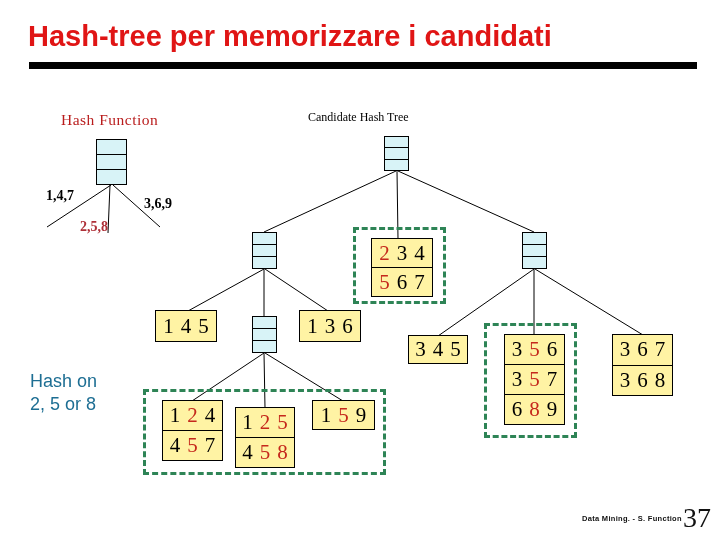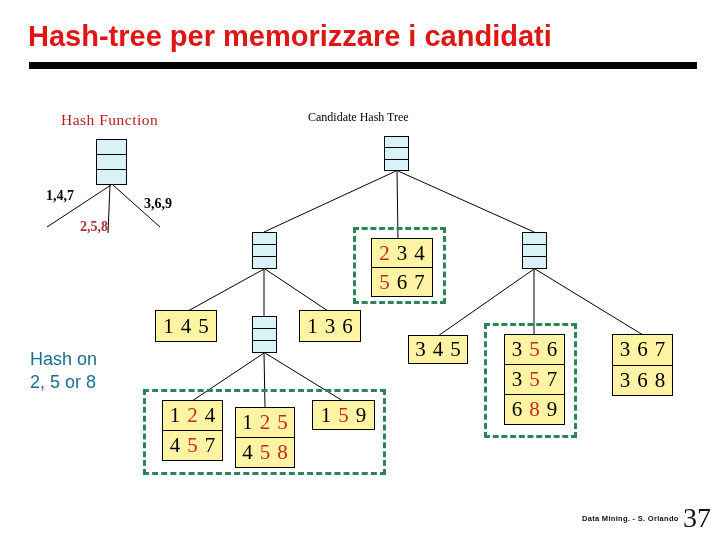--- a/index.html
+++ b/index.html
@@ -198,21 +198,21 @@
         <span>6</span>
         <span>7</span>
       </div>
       <div class="leaf-row">
         <span>3</span>
         <span>6</span>
         <span>8</span>
       </div>
     </div>
 
-  <div class="abs annotation" style="left:30px; top:348px;">
+  <div class="abs annotation" style="left:30px; top:370px;">
     <div>Hash on</div>
     <div>2, 5 or 8</div>
   </div>
 
-  <div class="abs footer-credit" style="left:582px; top:514px;">Data Mining. - S. Orlando</div>
+  <div class="abs footer-credit" style="left:582px; top:514px;">Data Mining. - S. Function</div>
   <div class="abs page-number" style="left:683px; top:502px;">37</div>
 
 </div>
 
 </body></html>

